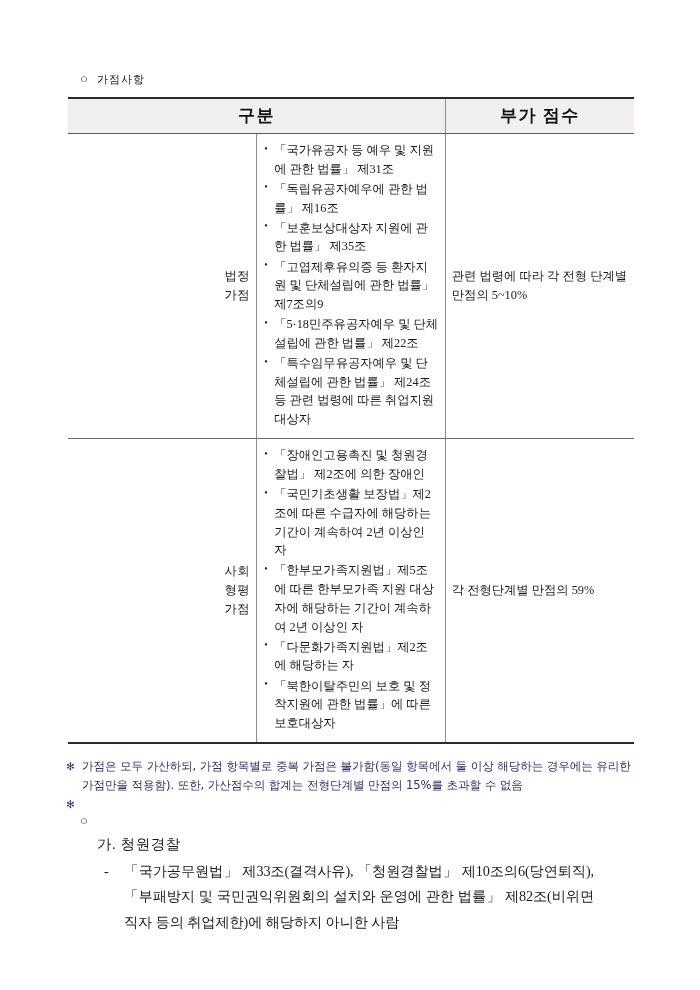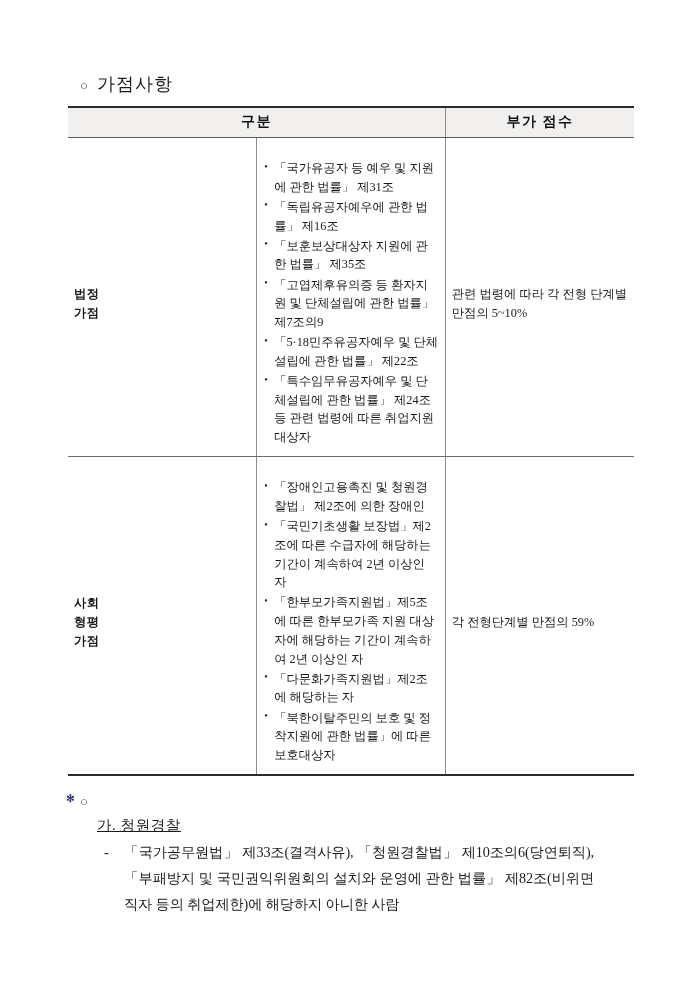--- a/index.html
+++ b/index.html
@@ -34,61 +34,60 @@
     font-size: 15.5px;
     letter-spacing: .2px;
     margin: 0 0 10px 20px;
   }
   .sec-head .circ {
     font-size: 13px;
     line-height: 1;
     color: #222;
   }
   .sec-head .txt {
-    font-size: 18px;
+    font-size: 11px;
     letter-spacing: 1px;
   }
 
   
   table.gajeom {
     border-collapse: collapse;
     width: 566px;
     margin: 0 0 0 8px;
     table-layout: fixed;
     background: #fff;
   }
   table.gajeom thead th {
     background: #f1f0ee;
-    font-size: 14px;
+    font-size: 17px;
     font-weight: bold;
     letter-spacing: 1.5px;
     text-align: center;
     padding: 5px 0 6px 0;
     border-top: 2.3px solid #2b2b2b;
     border-bottom: 1.1px solid #5c5c5c;
     color: #111;
   }
   table.gajeom thead th.h-gubun { border-right: 1.1px solid #8d8d8d; }
   table.gajeom tbody td {
     vertical-align: middle;
     font-size: 12.3px;
     line-height: 1.52;
-    padding: 21px 6px 8px 6px;
+    padding: 7px 6px 8px 6px;
     border-bottom: 1.1px solid #6e6e6e;
   }
   table.gajeom tbody tr:last-child td { border-bottom: 2.3px solid #2b2b2b; }
   td.c-label {
     width: 52px;
-    text-align: left;
+    text-align: right;
     font-size: 13px;
     letter-spacing: .5px;
     line-height: 1.65;
     border-right: 1.1px solid #8d8d8d;
     padding: 7px 2px;
-    font-weight: bold;
   }
   td.c-items {
     width: 348px;
     border-right: 1.1px solid #8d8d8d;
     padding-left: 10px;
     padding-right: 8px;
   }
   td.c-score {
     width: 164px;
     padding-left: 11px;
@@ -142,21 +141,20 @@
     margin-top: 19px;
     margin-left: 20px;
     font-size: 14.5px;
     line-height: 1.72;
     letter-spacing: .1px;
   }
   .body-sec .lvl-ga {
     margin: 5px 0 0 17px;
     font-size: 14.5px;
     letter-spacing: .6px;
-    text-decoration: underline;
   }
   .body-sec .dash-para {
     margin: 2px 0 0 24px;
     position: relative;
     padding-left: 20px;
     text-align: justify;
     text-justify: inter-character;
     font-size: 14.2px;
     line-height: 1.82;
     letter-spacing: -0.1px;
@@ -222,20 +220,21 @@
         </td>
         <td class="c-score">각 전형단계별 만점의 59%</td>
       </tr>
 
     </tbody>
   </table>
 
   <div class="notes">
     <div class="note">
       <span class="ast">✻</span>
+      <span>가점은 모두 가산하되, 가점 항목별로 중복 가점은 불가함(동일 항목에서 둘 이상 해당하는 경우에는 유리한 가점만을 적용함). 또한, 가산점수의 합계는 전형단계별 만점의 15%를 초과할 수 없음</span>
     </div>
     <div class="note">
       <span class="ast">✻</span>
     </div>
   </div>
 
   <div class="body-sec">
 
     <div class="sec-head" style="margin-left:0;margin-bottom:2px;">
       <span class="circ">○</span>

